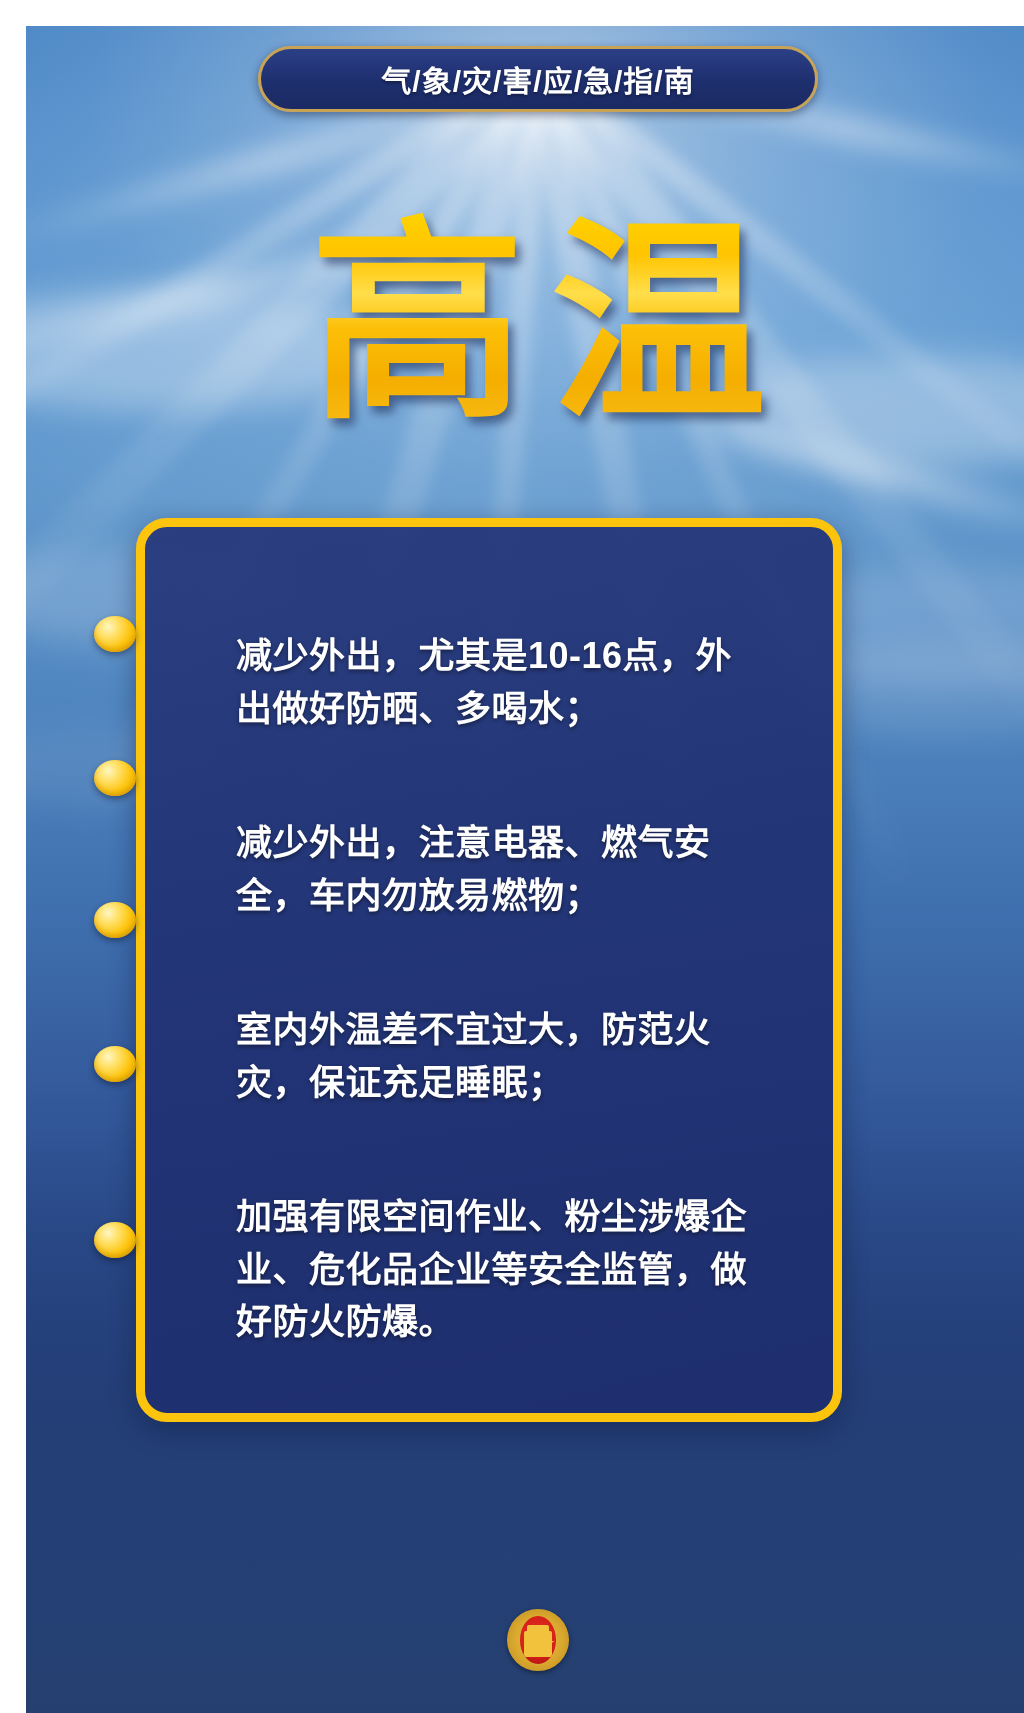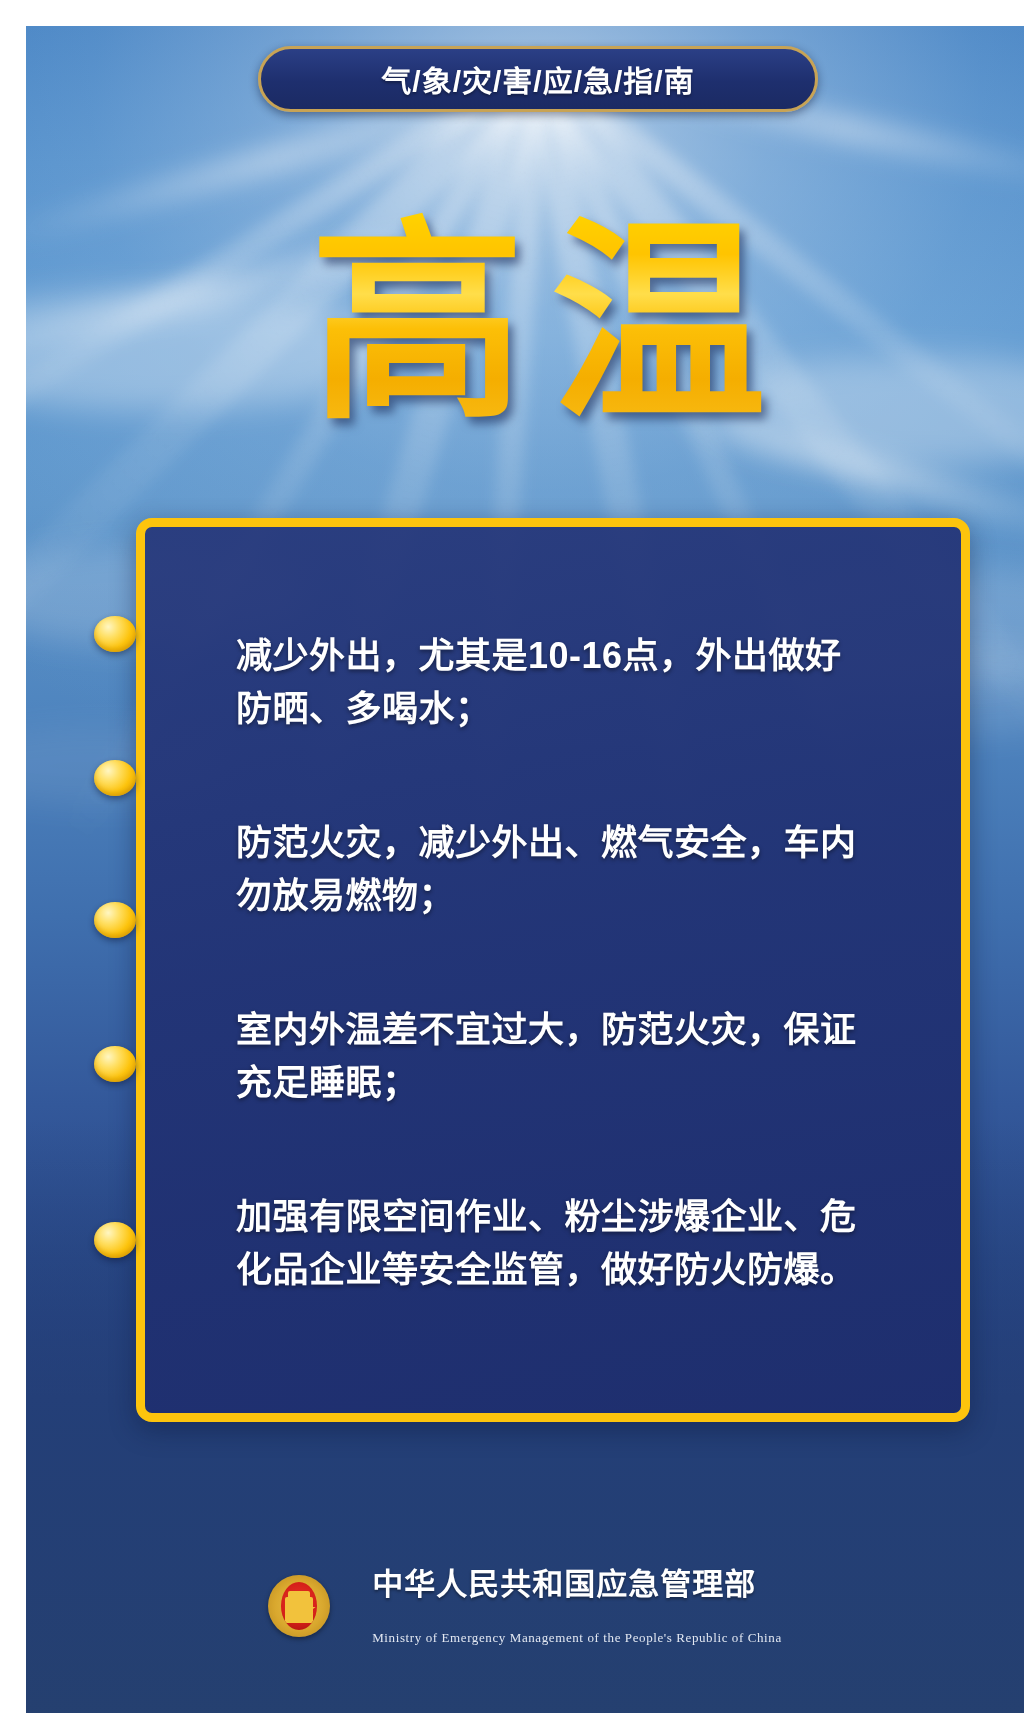--- a/index.html
+++ b/index.html
@@ -128,23 +128,23 @@
     color:transparent;
     -webkit-text-fill-color:transparent;
     filter:drop-shadow(5px 7px 5px rgba(20,35,80,.55));
     text-decoration:underline;
   }
 
   
   .tips-card {
     position:absolute;
     left:110px; top:492px;
-    width:834px; height:904px;
+    width:706px; height:904px;
     border:9px solid #fdc40d;
-    border-radius:16px;
+    border-radius:31px;
     background:linear-gradient(165deg, rgba(38,55,122,.93) 0%, rgba(33,50,116,.95) 45%, rgba(30,46,110,.96) 100%);
     box-shadow:0 8px 26px rgba(12,24,60,.42);
     padding:64px 46px 40px 52px;
     z-index:4;
   }
 
   .tips-list { display:flex; flex-direction:column; gap:30px; }
 
   .tip-item { position:relative; }
 
@@ -282,21 +282,21 @@
   </div>
 
   <div class="tips-card">
     <div class="tips-list">
 
       <div class="tip-item">
         <div class="tip-text">减少外出，尤其是10-16点，外出做好防晒、多喝水；</div>
       </div>
 
       <div class="tip-item">
-        <div class="tip-text">防范火灾，减少外出、燃气安全，车内勿放易燃物；</div>
+        <div class="tip-text">减少外出，注意电器、燃气安全，车内勿放易燃物；</div>
       </div>
 
 
       <div class="tip-item">
         <div class="tip-text">室内外温差不宜过大，防范火灾，保证充足睡眠；</div>
       </div>
 
       <div class="tip-item">
         <div class="tip-text">加强有限空间作业、粉尘涉爆企业、危化品企业等安全监管，做好防火防爆。</div>
       </div>
@@ -314,19 +314,15 @@
     <div class="emblem">
       <div class="emblem-inner">
         <span class="emblem-star s0">★</span>
         <span class="emblem-star s1">★</span>
         <span class="emblem-star s2">★</span>
         <span class="emblem-star s3">★</span>
         <span class="emblem-star s4">★</span>
         <span class="emblem-gate"></span>
       </div>
     </div>
-    <div class="footer-texts">
-      <div class="footer-cn">中华人民共和国应急管理部</div>
-      <div class="footer-en">Ministry of Emergency Management of the People's Republic of China</div>
-    </div>
   </div>
 
 </div>
 
 </body></html>

